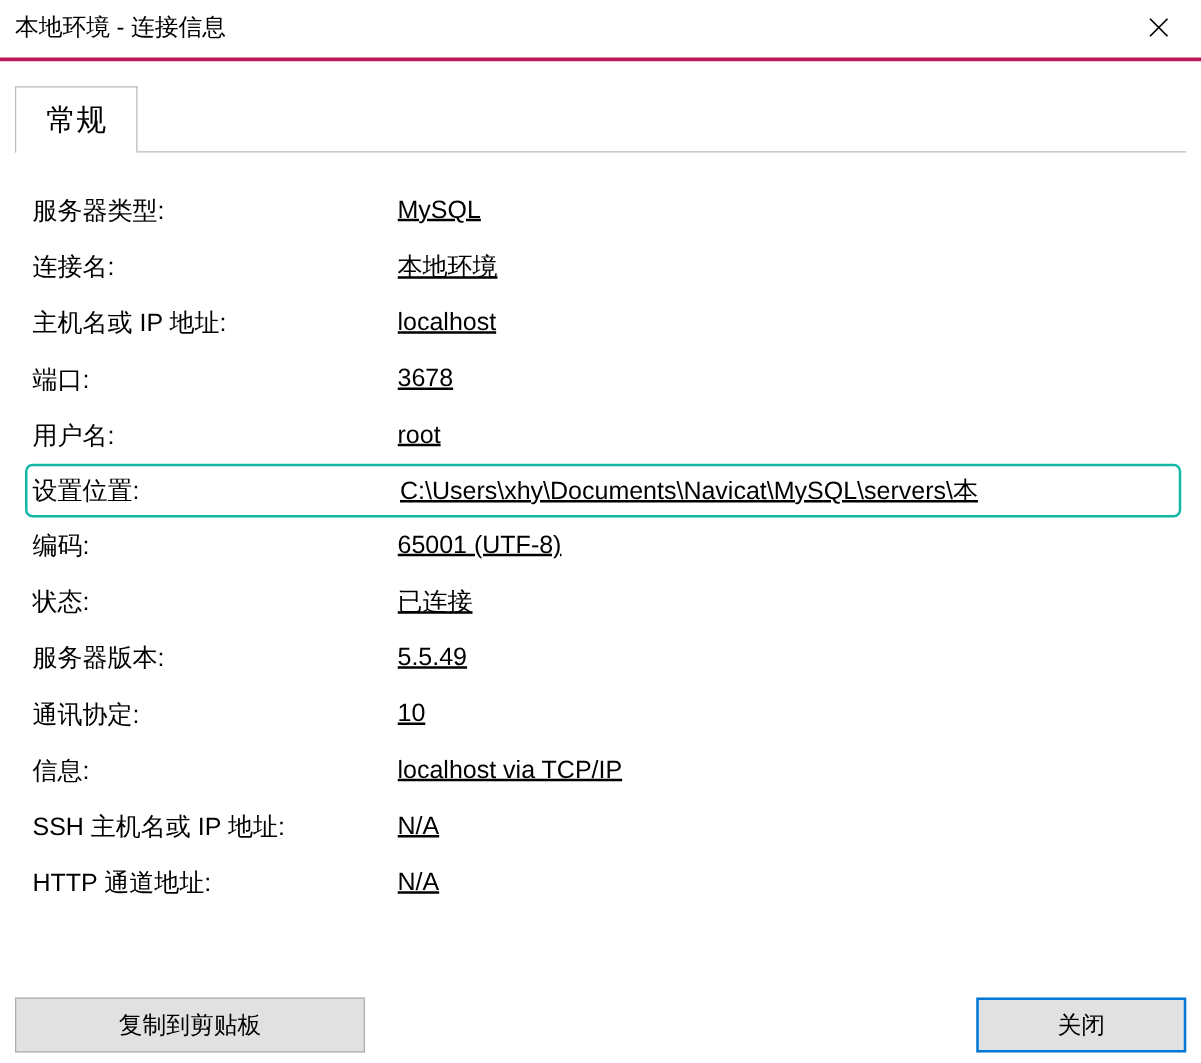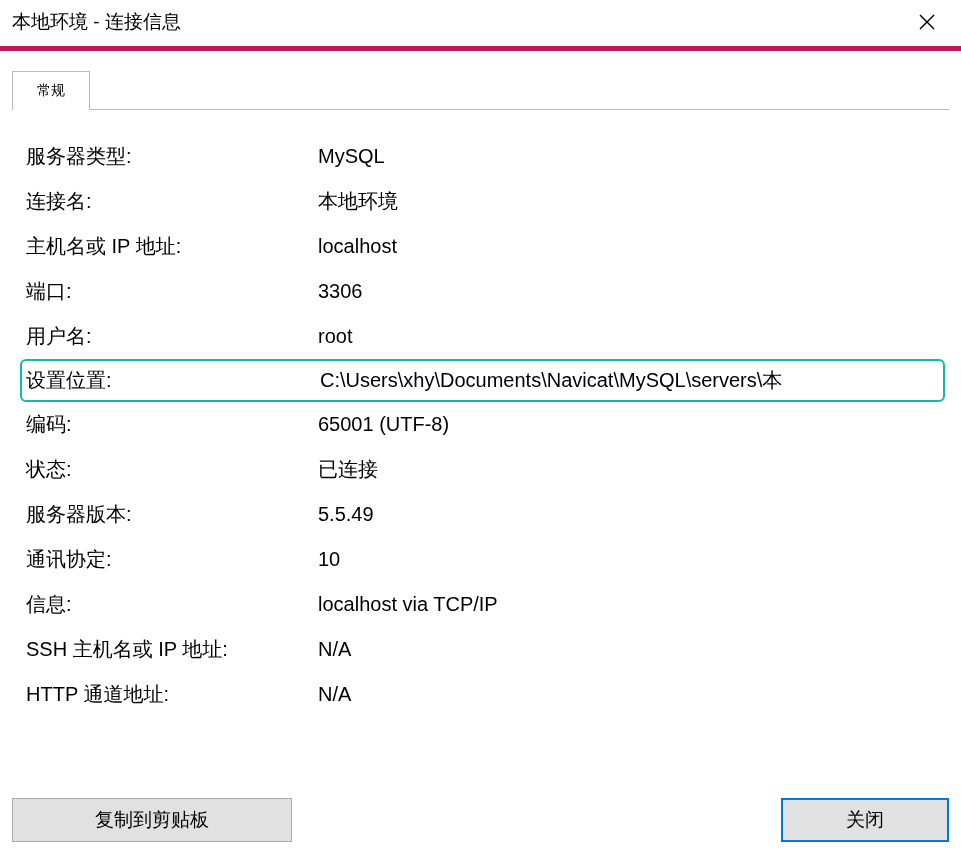--- a/index.html
+++ b/index.html
@@ -15,21 +15,21 @@
       width: 961px;
       height: 850px;
       background: #fff;
       position: relative;
     }
     .titlebar {
       display: flex;
       justify-content: space-between;
       align-items: center;
       padding: 6px 12px 8px 12px;
-      border-bottom: 5px solid #be185d;
+      border-bottom: 3px solid #be185d;
     }
     .titlebar-title {
       font-size: 19px;
       color: #000;
     }
     .close-x {
       width: 44px;
       height: 32px;
       display: flex;
       align-items: center;
@@ -40,21 +40,21 @@
     .tabstrip {
       padding: 20px 0 0 12px;
       position: relative;
     }
     .tab {
       display: inline-block;
       padding: 10px 24px 10px 24px;
       border: 1px solid #bbb;
       border-bottom: none;
       background: #fff;
-      font-size: 14px;
+      font-size: 24px;
       position: relative;
       z-index: 2;
     }
     .tab-border {
       position: absolute;
       left: 12px;
       right: 12px;
       bottom: 0;
       height: 1px;
       background: #bbb;
@@ -80,20 +80,21 @@
     }
     .label-col {
       width: 274px;
       flex-shrink: 0;
       white-space: nowrap;
     }
     .value-col {
       flex: 1;
       white-space: nowrap;
       overflow: hidden;
+      text-decoration: underline;
     }
     .row.highlighted {
       border: 2px solid #14b8a6;
       border-radius: 6px;
       margin-left: -6px;
       padding-left: 4px;
       height: 43px;
     }
     .row.highlighted .label-col { width: 276px; }
     .footer {
@@ -149,21 +150,21 @@
     <div class="row">
       <div class="label-col">连接名:</div>
       <div class="value-col">本地环境</div>
     </div>
     <div class="row">
       <div class="label-col">主机名或 IP 地址:</div>
       <div class="value-col">localhost</div>
     </div>
     <div class="row">
       <div class="label-col">端口:</div>
-      <div class="value-col">3306</div>
+      <div class="value-col">3678</div>
     </div>
     <div class="row">
       <div class="label-col">用户名:</div>
       <div class="value-col">root</div>
     </div>
     <div class="row highlighted">
       <div class="label-col">设置位置:</div>
       <div class="value-col">C:\Users\xhy\Documents\Navicat\MySQL\servers\本</div>
     </div>
     <div class="row">

